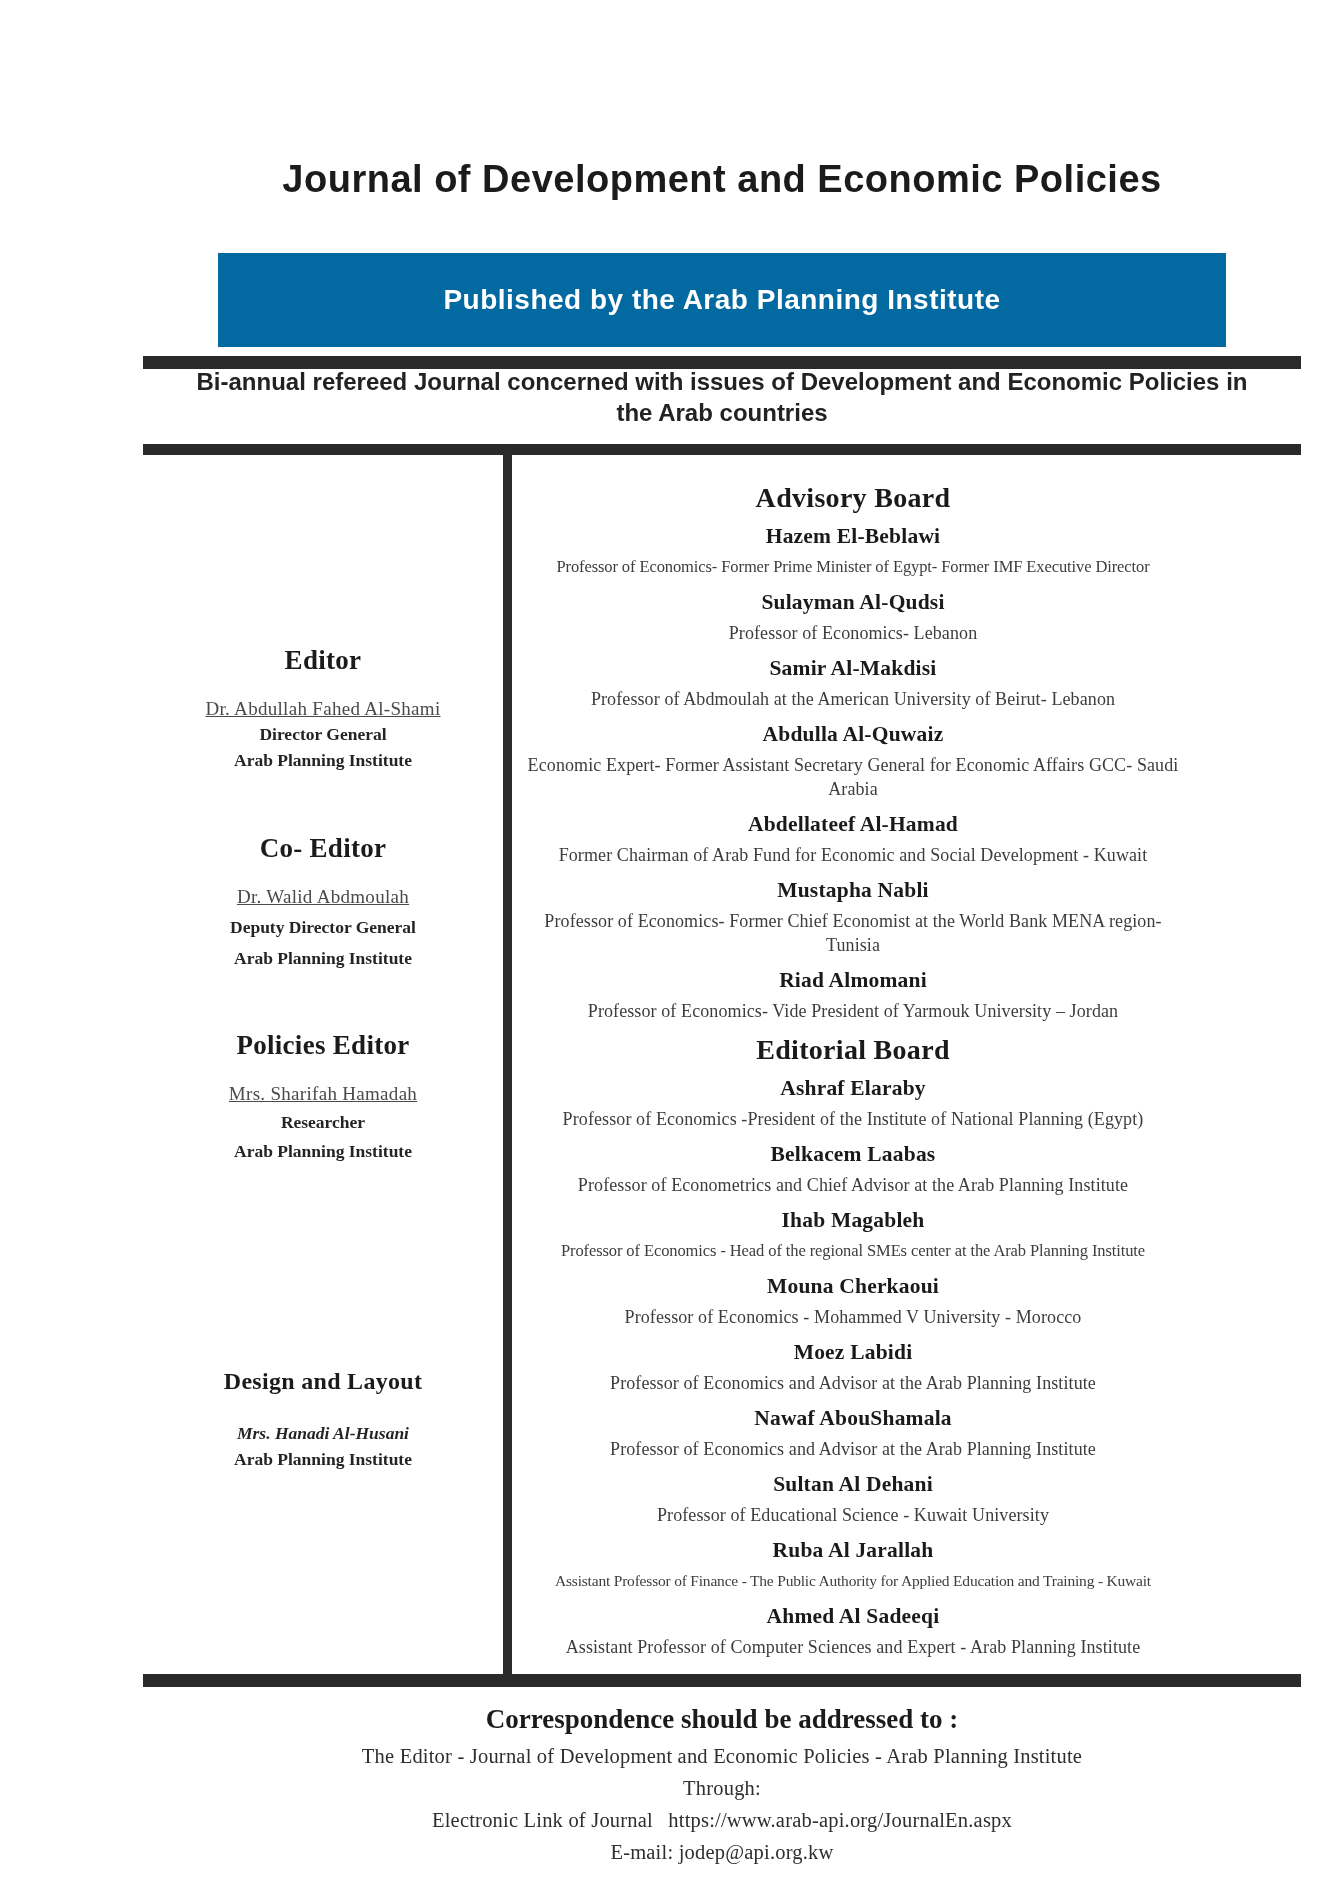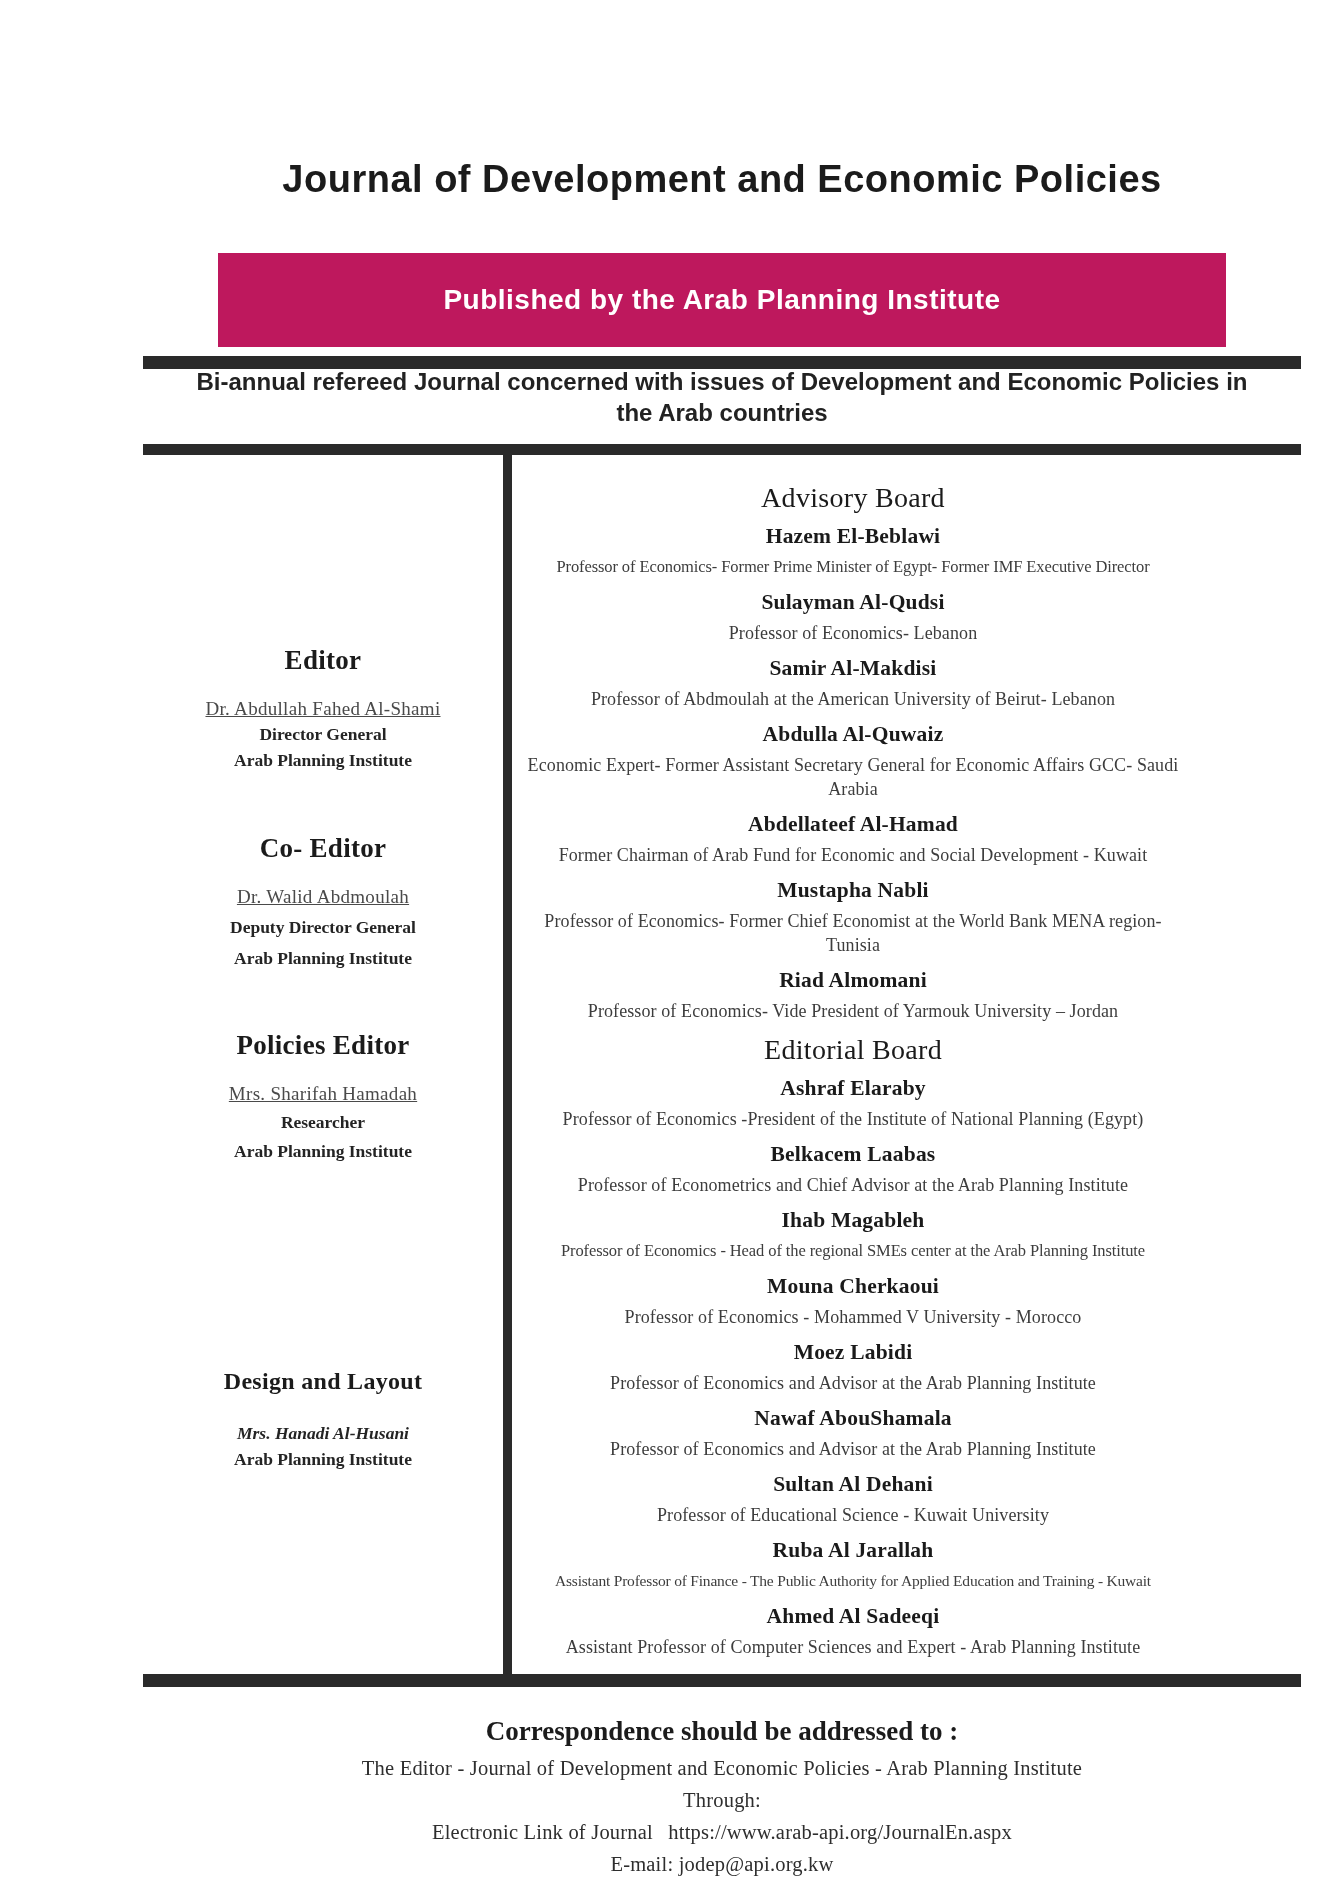--- a/index.html
+++ b/index.html
@@ -8,21 +8,21 @@
     font-family:"Liberation Serif",serif;color:#1e1e1e;overflow:hidden;border-radius:12px;
   }
   
   .title{
     position:absolute;top:158px;left:143px;width:1158px;margin:0;
     text-align:center;font-family:"Liberation Sans",sans-serif;
     font-size:38px;font-weight:700;color:#1b1b1b;letter-spacing:.5px;
   }
   .pub-bar{
     position:absolute;top:253px;left:218px;width:1008px;height:94px;
-    background:#be185d;display:flex;align-items:center;justify-content:center;
+    background:#0369a1;display:flex;align-items:center;justify-content:center;
   }
   .pub-bar span{
     font-family:"Liberation Sans",sans-serif;font-size:28px;font-weight:700;
     color:#ffffff;letter-spacing:.5px;
   }
   .rule{position:absolute;left:143px;width:1158px;background:#2a2a2a;}
   .rule-1{top:356px;height:13px;}
   .rule-2{top:444px;height:11px;}
   .rule-3{top:1674px;height:13px;}
   .subtitle{
@@ -39,30 +39,30 @@
   .lb-editor{top:645px;}
   .lb-coeditor{top:833px;}
   .lb-coeditor .role{margin-top:7px;}
   .lb-managing{top:1030px;}
   .lb-managing .role{margin-top:5px;}
   .lb-design{top:1368px;}
   .lb-design h2{font-size:24px;}
   .lb-design .role-first{margin-top:26px;font-style:italic;}
   
   .rcol{position:absolute;left:515px;top:476px;width:676px;text-align:center;}
-  .rcol h2{margin:6px 0 10px;font-size:28px;font-weight:400;color:#1a1a1a;letter-spacing:.3px;}
+  .rcol h2{margin:6px 0 10px;font-size:28px;font-weight:700;color:#1a1a1a;letter-spacing:.3px;}
   .rcol h2.second{margin-top:9px;}
   .member{margin:0 0 11px;}
   .mname{margin:0 0 3px;font-size:21.5px;font-weight:700;color:#1a1a1a;letter-spacing:.2px;}
   .mdesc{margin:6px;font-size:18px;line-height:24px;color:#3d3d3d;letter-spacing:.1px;}
   .mdesc.cond{font-size:16.5px;letter-spacing:-.1px;white-space:nowrap;}
   .mdesc.xcond{font-size:15.5px;letter-spacing:-.2px;white-space:nowrap;}
   
   .correspondence{position:absolute;left:143px;top:1700px;width:1158px;text-align:center;}
-  .correspondence h2{margin:16px 0 8px;font-size:27px;font-weight:700;color:#1b1b1b;}
+  .correspondence h2{margin:4px 0 8px;font-size:27px;font-weight:700;color:#1b1b1b;}
   .correspondence p{margin:0 0 5px;font-size:20.5px;line-height:27px;color:#2e2e2e;letter-spacing:.2px;}
   .gap-left{margin-left:10px;}
 </style>
 </head>
 <body>
 
 <div class="page">
 
   <h1 class="title">Journal of Development and Economic Policies</h1>
 

